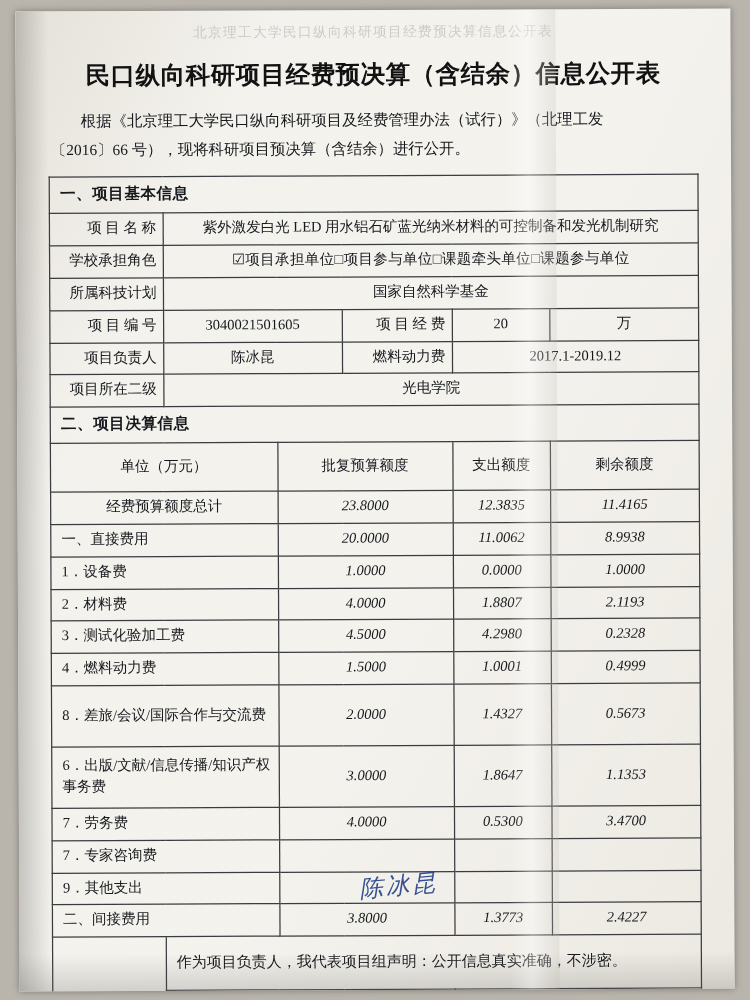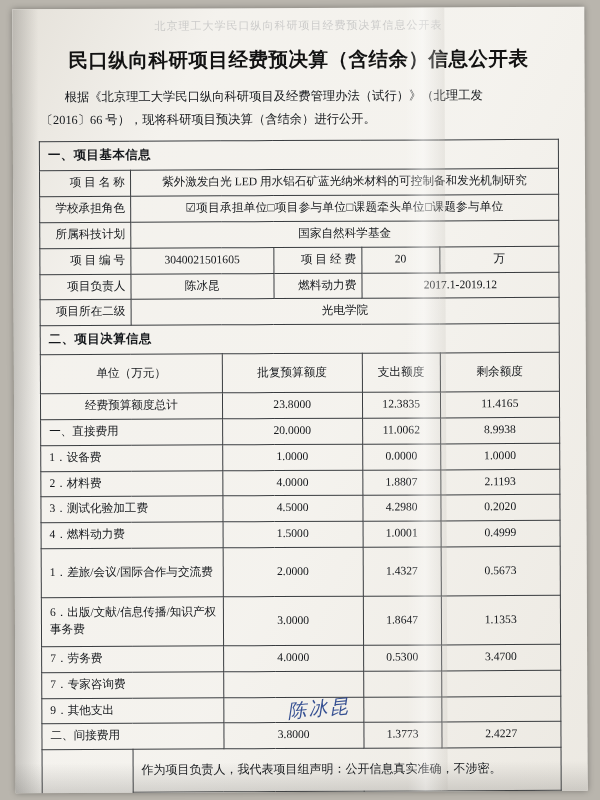--- a/index.html
+++ b/index.html
@@ -80,21 +80,21 @@
     font-weight: bold;
     padding: 5px 8px !important;
     letter-spacing: 0.5px;
   }
   .lbl {
     text-align: right;
     white-space: nowrap;
   }
   .ctr { text-align: center; }
   .lft { text-align: left; padding-left: 8px !important; }
-  .num { text-align: center; font-family: "Liberation Serif", serif; }
+  .num { text-align: center; font-family: "Liberation Serif", serif; font-style: italic; }
   .tall { height: 30px; }
   .chk { letter-spacing: 0.3px; }
   .sig-row td {
     height: 52px;
   }
   .decl {
     font-size: 12px;
     line-height: 1.6;
   }
   .decl-label {
@@ -223,30 +223,30 @@
         <tr>
           <td class="lft" colspan="2">2．材料费</td>
           <td class="num" colspan="2">4.0000</td>
           <td class="num">1.8807</td>
           <td class="num">2.1193</td>
         </tr>
         <tr>
           <td class="lft" colspan="2">3．测试化验加工费</td>
           <td class="num" colspan="2">4.5000</td>
           <td class="num">4.2980</td>
-          <td class="num">0.2020</td>
+          <td class="num">0.2328</td>
         </tr>
         <tr>
           <td class="lft" colspan="2">4．燃料动力费</td>
           <td class="num" colspan="2">1.5000</td>
           <td class="num">1.0001</td>
           <td class="num">0.4999</td>
         </tr>
         <tr>
-          <td class="lft" colspan="2" style="height:40px">1．差旅/会议/国际合作与交流费</td>
+          <td class="lft" colspan="2" style="height:40px">8．差旅/会议/国际合作与交流费</td>
           <td class="num" colspan="2">2.0000</td>
           <td class="num">1.4327</td>
           <td class="num">0.5673</td>
         </tr>
         <tr>
           <td class="lft" colspan="2" style="height:40px">6．出版/文献/信息传播/知识产权事务费</td>
           <td class="num" colspan="2">3.0000</td>
           <td class="num">1.8647</td>
           <td class="num">1.1353</td>
         </tr>

